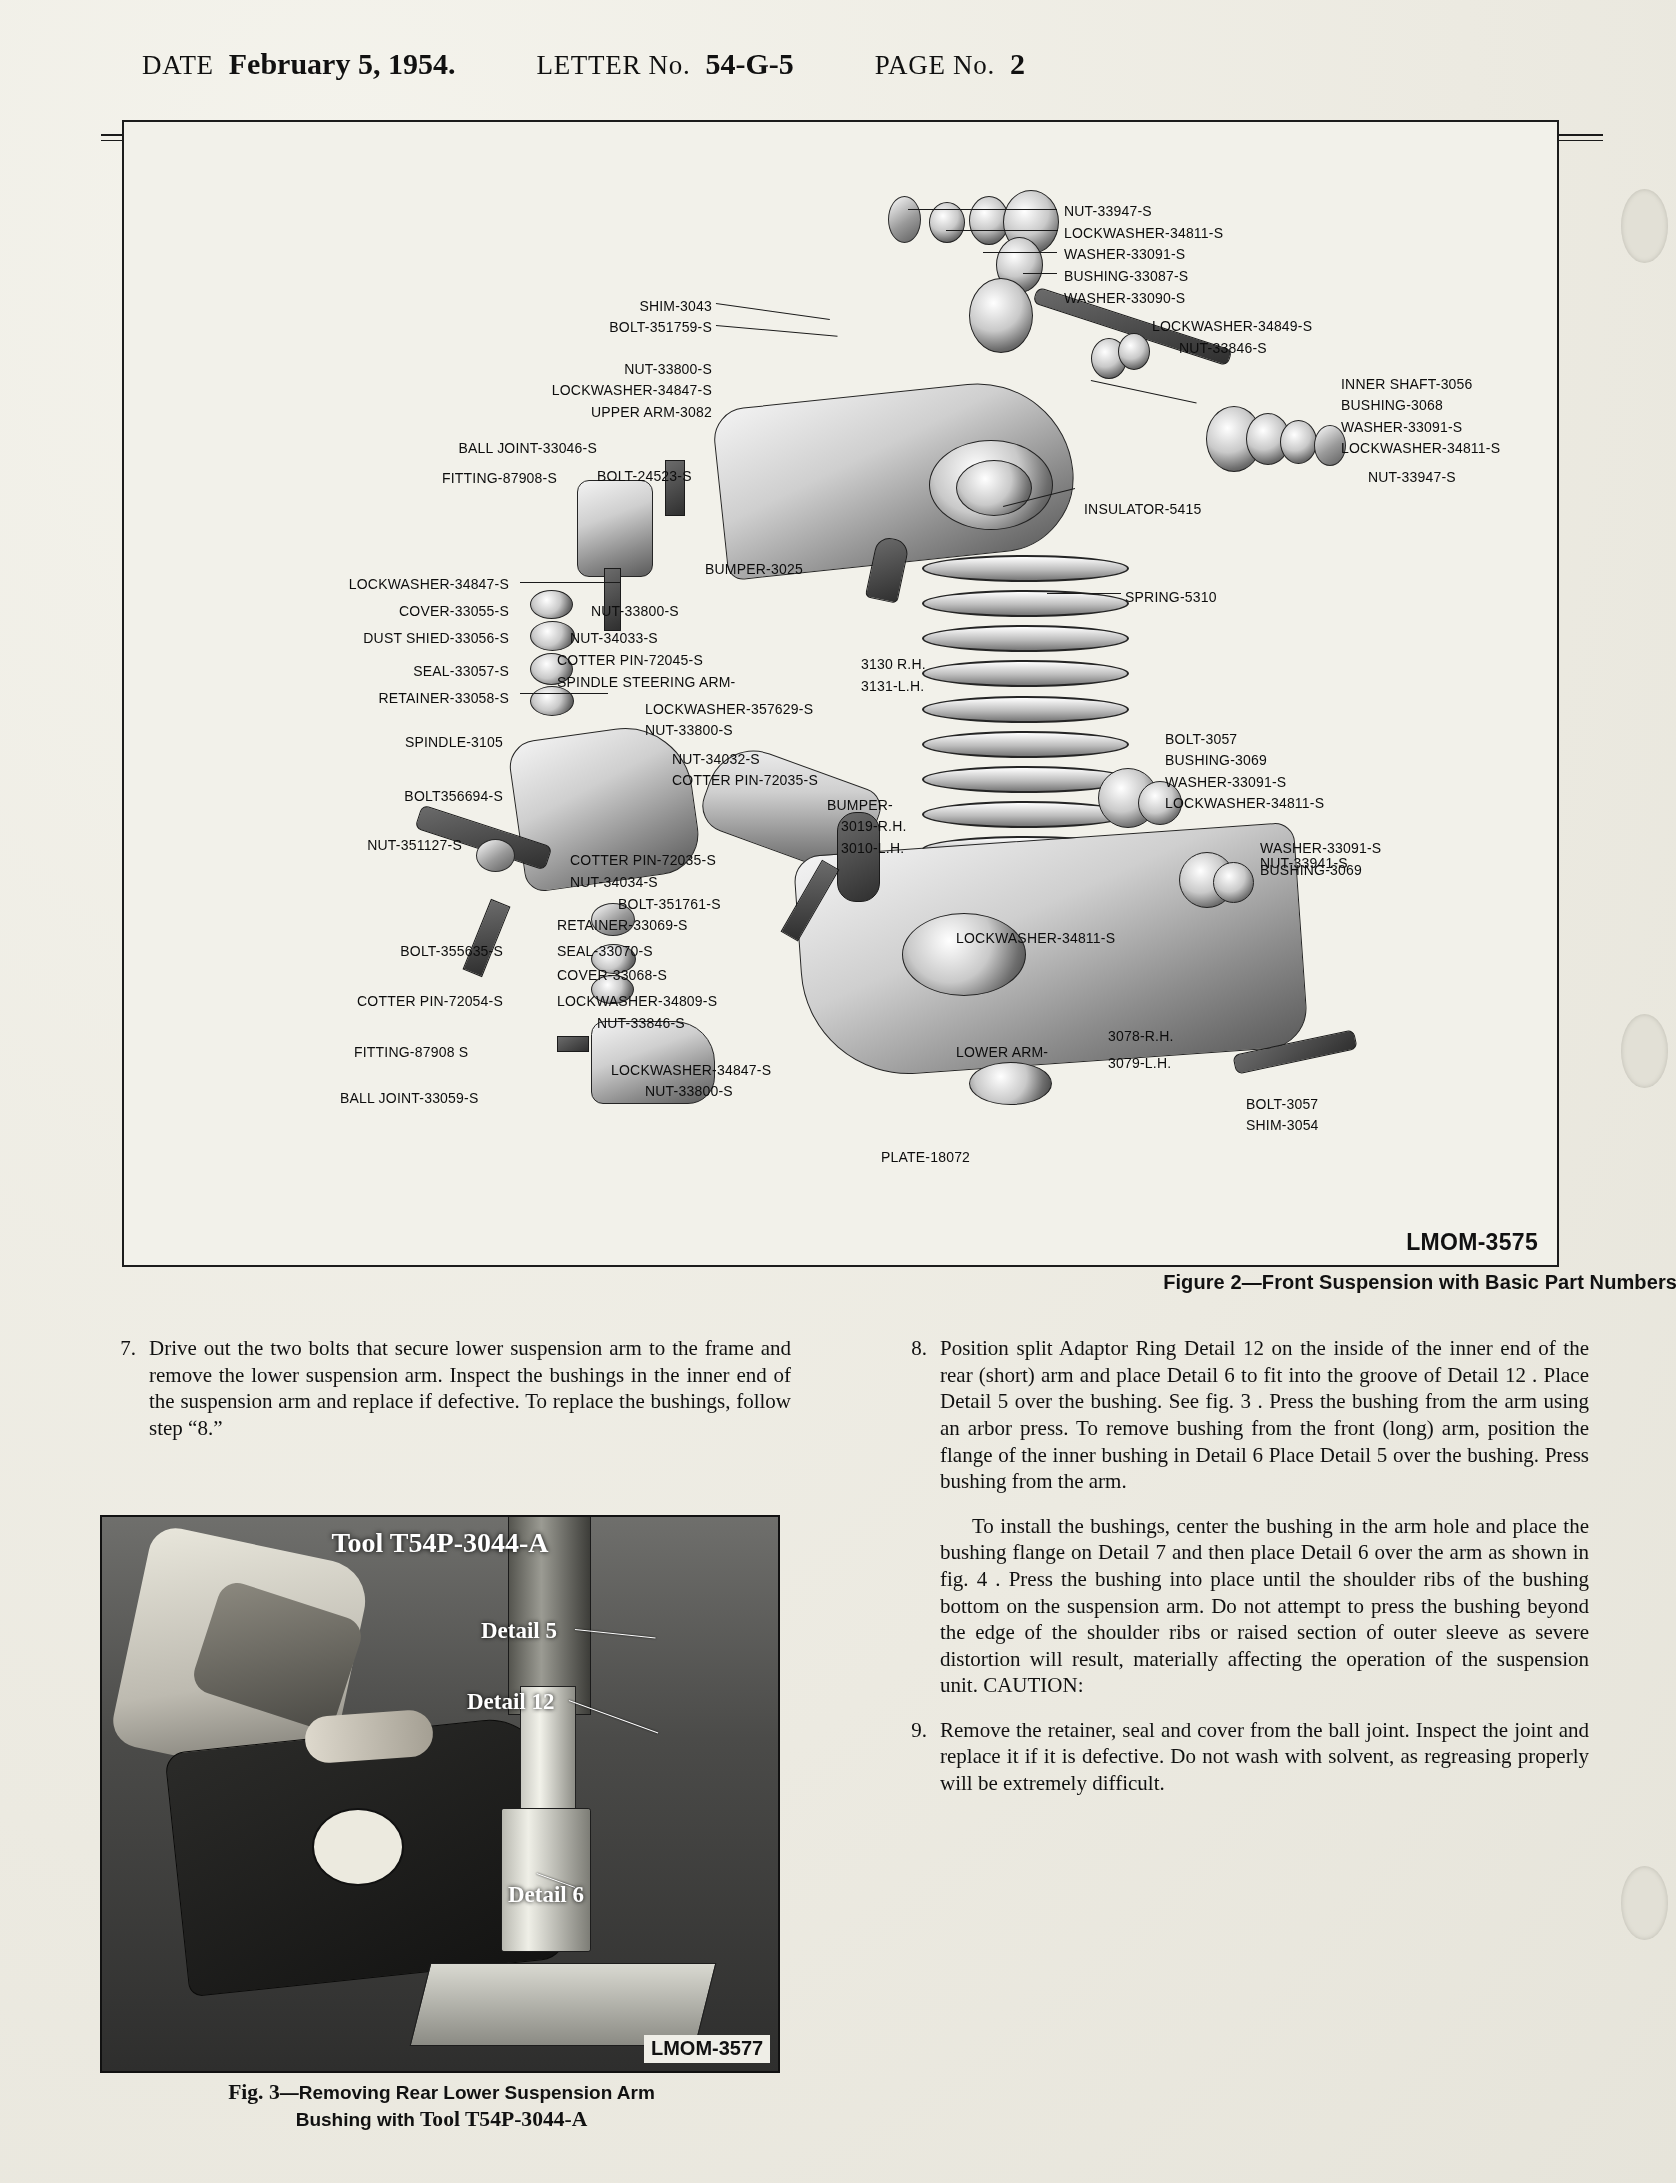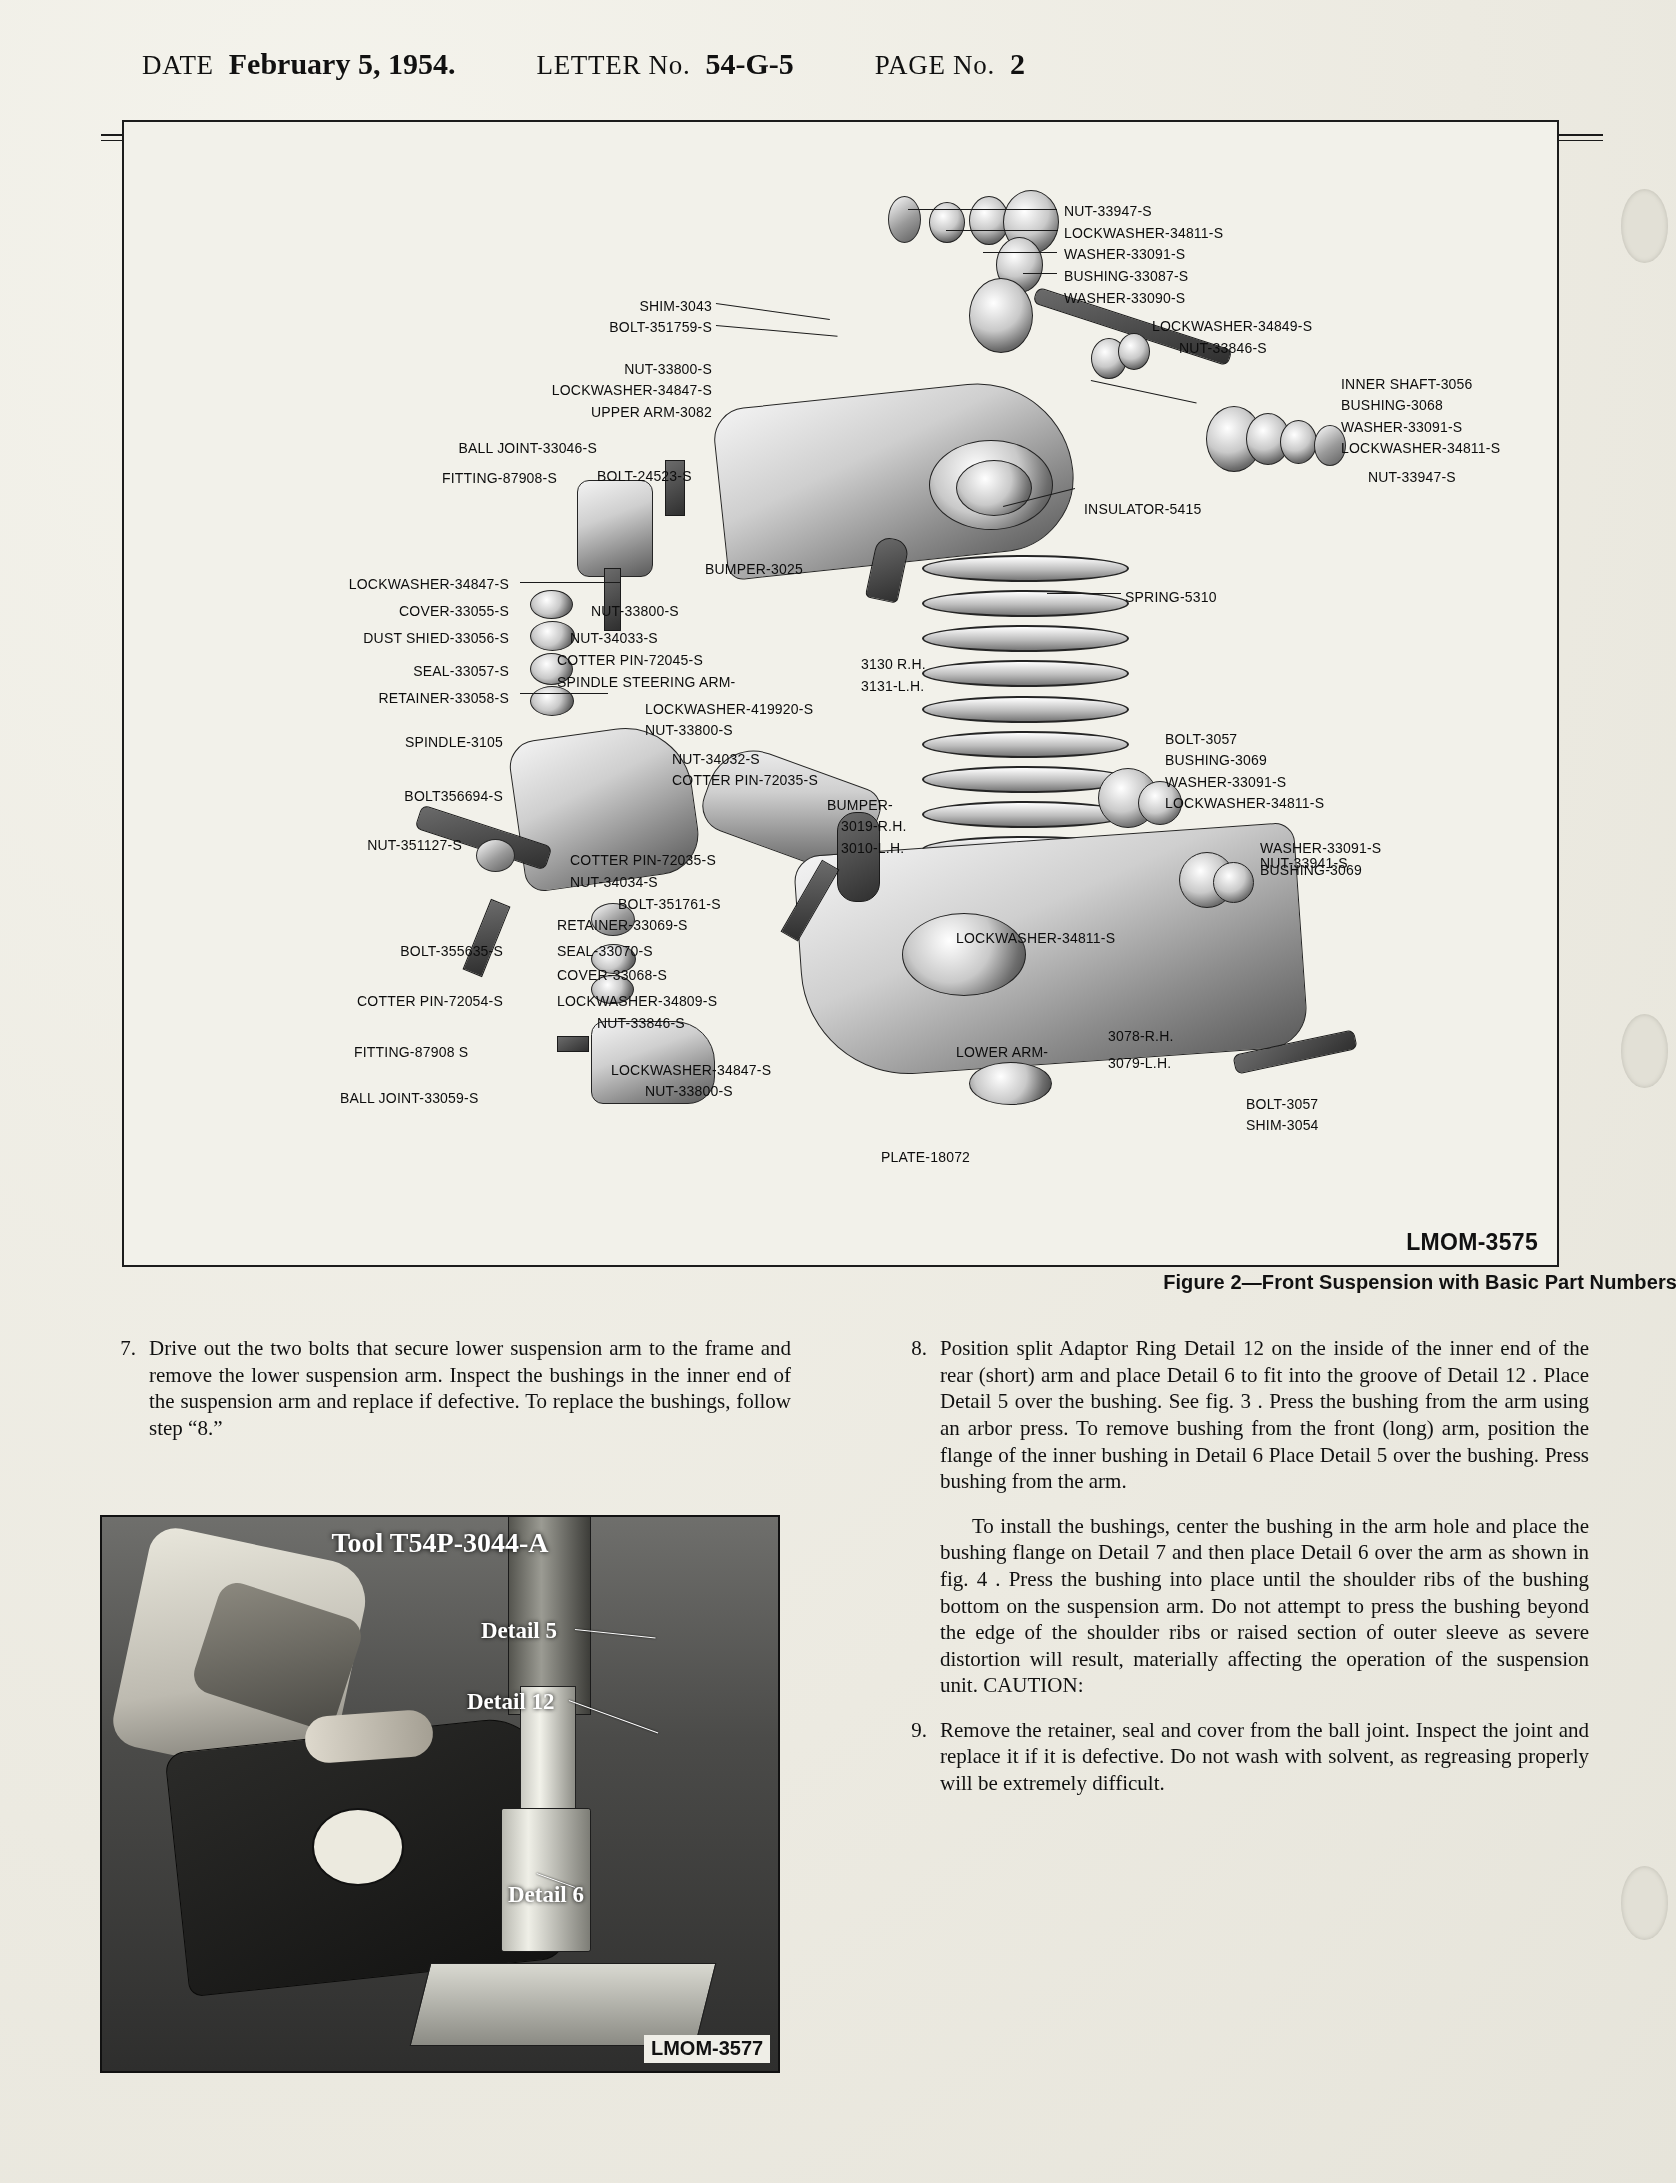--- a/index.html
+++ b/index.html
@@ -310,21 +310,21 @@
         <div class="cal r" style="left: 385px; top: 481px;">COVER-33055-S</div>
         <div class="cal r" style="left: 385px; top: 508px;">DUST SHIED-33056-S</div>
         <div class="cal r" style="left: 385px; top: 541px;">SEAL-33057-S</div>
         <div class="cal r" style="left: 385px; top: 568px;">RETAINER-33058-S</div>
         <div class="cal" style="left: 467px; top: 481px;">NUT-33800-S</div>
         <div class="cal" style="left: 446px; top: 508px;">NUT-34033-S</div>
         <div class="cal" style="left: 433px; top: 530px;">COTTER PIN-72045-S</div>
         <div class="cal" style="left: 433px; top: 552px;">SPINDLE STEERING ARM-</div>
         <div class="cal" style="left: 737px; top: 534px;">3130 R.H.</div>
         <div class="cal" style="left: 737px; top: 556px;">3131-L.H.</div>
-        <div class="cal" style="left: 521px; top: 579px;">LOCKWASHER-419920-S</div>
+        <div class="cal" style="left: 521px; top: 579px;">LOCKWASHER-357629-S</div>
         <div class="cal" style="left: 521px; top: 600px;">NUT-33800-S</div>
         <div class="cal r" style="left: 379px; top: 612px;">SPINDLE-3105</div>
         <div class="cal" style="left: 548px; top: 629px;">NUT-34032-S</div>
         <div class="cal" style="left: 548px; top: 650px;">COTTER PIN-72035-S</div>
         <div class="cal r" style="left: 379px; top: 666px;">BOLT356694-S</div>
         <div class="cal r" style="left: 338px; top: 715px;">NUT-351127-S</div>
         <div class="cal" style="left: 703px; top: 675px;">BUMPER-</div>
         <div class="cal" style="left: 717px; top: 696px;">3019-R.H.</div>
         <div class="cal" style="left: 717px; top: 718px;">3010-L.H.</div>
         <div class="cal" style="left: 446px; top: 730px;">COTTER PIN-72035-S</div>
@@ -400,15 +400,20 @@
     <div class="ph-line" style="left:467px;top:183px;width:95px;transform:rotate(20deg);"></div>
     <div class="ph-line" style="left:473px;top:371px;width:41px;transform:rotate(-160deg);"></div>
 
     <div class="ph-label" style="left:379px;top:101px;">Detail 5</div>
     <div class="ph-label" style="left:365px;top:172px;">Detail 12</div>
     <div class="ph-label" style="left:406px;top:365px;">Detail 6</div>
 
     <div class="ph-id">LMOM-3577</div>
   </div>
 
+  <div class="fig3cap">
+    <span class="s">Fig.  3</span><span class="b">—Removing Rear Lower Suspension Arm</span><br>
+    <span class="b">Bushing with</span>
+    <span class="s">Tool T54P-3044-A</span>
+  </div>
 
 </div>
 
 
 </body></html>

